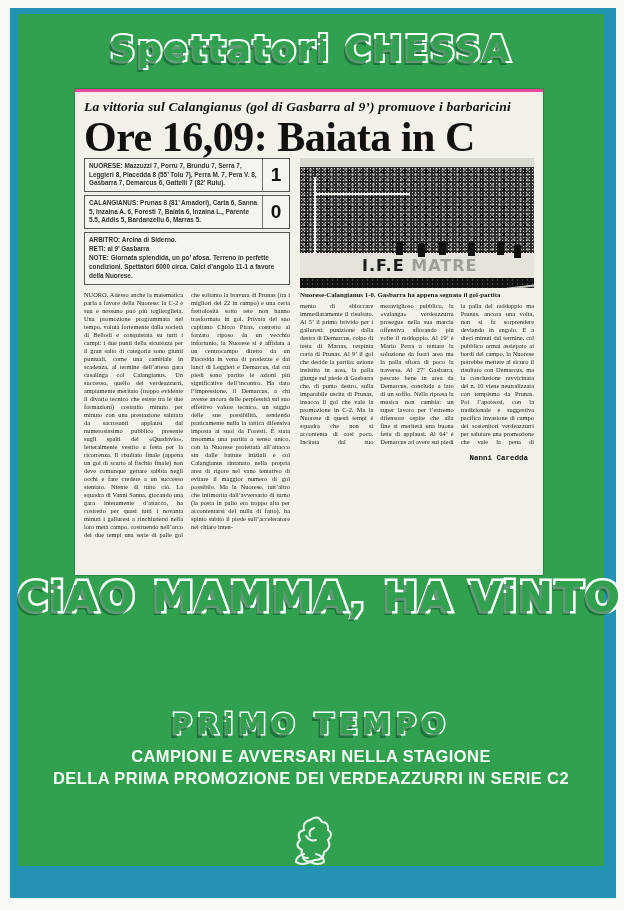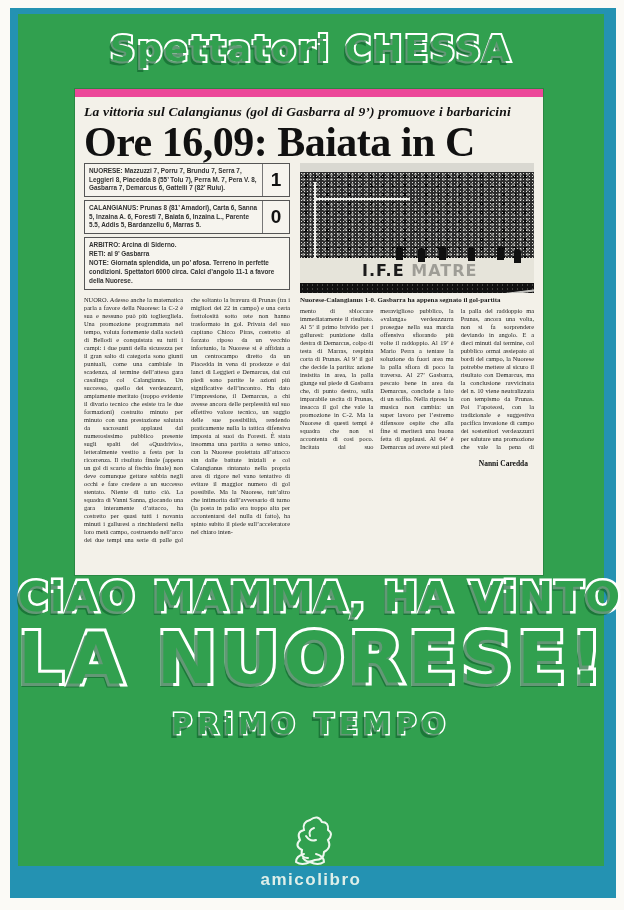--- a/index.html
+++ b/index.html
@@ -23,21 +23,21 @@
   .tagline{position:absolute;left:0;right:0;top:732px;text-align:center;color:#f6fbf5;
     font-weight:700;font-size:16.5px;line-height:1.32;letter-spacing:.4px;}
 
   .publisher{position:absolute;left:0;right:0;top:800px;text-align:center;color:#eef7ee;}
   .publisher svg{display:block;margin:0 auto;}
   .pub-word{font-size:17px;font-weight:700;letter-spacing:1.5px;opacity:.92;}
 
   
   .clip{position:absolute;left:57px;top:75px;width:468px;height:486px;background:#f3f1e9;
     box-shadow:0 0 0 1px rgba(0,0,0,.15);padding:0;box-sizing:border-box;color:#111;}
-  .clip-inner{padding:5px 9px 6px 9px;border-top:8px solid #ec4899;height:100%;box-sizing:border-box;overflow:hidden;}
+  .clip-inner{padding:5px 9px 6px 9px;border-top:3px solid #ec4899;height:100%;box-sizing:border-box;overflow:hidden;}
   .kicker{font-family:"Liberation Serif",serif;font-style:italic;font-weight:700;font-size:13.5px;
     white-space:nowrap;letter-spacing:.2px;margin-top:2px;}
   .headline{font-family:"Liberation Serif",serif;font-weight:700;font-size:42px;line-height:1.0;
     letter-spacing:-.5px;white-space:nowrap;margin-top:1px;}
   .subhead{font-family:"Liberation Serif",serif;font-weight:700;font-style:italic;font-size:34px;
     line-height:1.05;white-space:nowrap;margin-top:2px;margin-bottom:6px;}
 
   .content-row{display:flex;gap:10px;}
   .left-col{width:206px;flex:0 0 206px;}
   .right-col{flex:1;min-width:0;}
@@ -45,21 +45,21 @@
   .sbox{border:1px solid #555;background:#f6f4ee;display:flex;align-items:stretch;margin-bottom:3px;}
   .sbox .teamtxt{flex:1;padding:3px 4px;font-size:6.4px;line-height:1.35;color:#333;font-weight:600;}
   .sbox .score{width:26px;display:flex;align-items:center;justify-content:center;
     font-size:19px;font-weight:800;border-left:1px solid #777;color:#111;}
   .sbox.notes{display:block;padding:3px 4px;font-size:6.4px;line-height:1.4;color:#333;font-weight:600;}
 
   .artL{margin-top:6px;column-count:2;column-gap:8px;font-family:"Liberation Serif",serif;
     font-size:6.4px;line-height:1.25;text-align:justify;color:#222;height:258px;overflow:hidden;}
   .artR{margin-top:4px;column-count:3;column-gap:7px;font-family:"Liberation Serif",serif;
     font-size:6.4px;line-height:1.25;text-align:justify;color:#222;height:150px;overflow:hidden;}
-  .byline{font-family:Liberation Serif, serif;font-size:7.5px;font-weight:700;text-align:right;margin-top:2px;padding-right:6px;}
+  .byline{font-family:Liberation Mono, monospace;font-size:7.5px;font-weight:700;text-align:right;margin-top:2px;padding-right:6px;}
 
   
   .photo{width:100%;height:130px;position:relative;overflow:hidden;background:#161616;}
   .ph-sky{height:9px;background:#d9d8d1;}
   .ph-crowd{height:86px;position:relative;background:#2d2d2d;
     background-image:
       radial-gradient(circle, rgba(232,232,228,.95) 0 .7px, transparent 1px),
       radial-gradient(circle, rgba(190,190,185,.6) 0 1.2px, transparent 1.6px),
       radial-gradient(circle, rgba(0,0,0,.8) 0 1.5px, transparent 2px);
     background-size:3px 3px,7px 5px,11px 9px;}
@@ -132,33 +132,33 @@
             </div>
             <div class="caption">Nuorese-Calangianus 1-0. Gasbarra ha appena segnato il gol-partita</div>
             <div class="artR">mento di sbloccare immediatamente il risultato. Al 5’ il primo brivido per i galluresi: punizione dalla destra di Demarcus, colpo di testa di Marras, respinta corta di Prunas. Al 9’ il gol che decide la partita: azione insistita in area, la palla giunge sul piede di Gasbarra che, di punto destro, sulla imparabile uscita di Prunas, insacca il gol che vale la promozione in C-2. Ma la Nuorese di questi tempi è squadra che non si accontenta di così poco. Incitata dal suo meraviglioso pubblico, la «valanga» verdeazzurra prosegue nella sua marcia offensiva sfiorando più volte il raddoppio. Al 19’ è Mario Perra a tentare la soluzione da fuori area ma la palla sfiora di poco la traversa. Al 27’ Gasbarra, pescato bene in area da Demarcus, conclude a lato di un soffio. Nella ripresa la musica non cambia: un super lavoro per l’estremo difensore ospite che alla fine si meriterà una buona fetta di applausi. Al 64’ è Demarcus ad avere sui piedi la palla del raddoppio ma Prunas, ancora una volta, non si fa sorprendere deviando in angolo. E a dieci minuti dal termine, col pubblico ormai assiepato ai bordi del campo, la Nuorese potrebbe mettere al sicuro il risultato con Demarcus, ma la conclusione ravvicinata del n. 10 viene neutralizzata con tempismo da Prunas. Poi l’apoteosi, con la tradizionale e suggestiva pacifica invasione di campo dei sostenitori verdeazzurri per salutare una promozione che vale la pena di festeggiare dopo tanti anni di trepida attesa.</div>
             <div class="byline">Nanni Caredda</div>
           </div>
         </div>
       </div>
     </div>
 
     <div class="bubble title1">CiAO MAMMA, HA ViNTO</div>
-    <div class="bubble title2">LA NUORESE!</div>
     <div class="bubble primo">PRiMO TEMPO</div>
 
     <div class="tagline">
+      <div>CAMPIONI E AVVERSARI  NELLA STAGIONE</div>
+      <div>DELLA PRIMA  PROMOZIONE DEI VERDEAZZURRI IN SERIE C2</div>
     </div>
 
     <div class="publisher">
       <svg width="62" height="56" viewBox="0 0 62 56">
         <g fill="none" stroke="#eef7ee" stroke-width="2" stroke-linecap="round">
           <path d="M30 6 q8 -6 12 2 q7 0 6 8 q6 4 0 10 q4 8 -4 12 q0 8 -9 8 q-8 4 -12 -2"></path>
           <path d="M30 6 q-8 2 -6 10 q-8 2 -4 10 q-6 6 2 10 q-2 8 6 8"></path>
           <path d="M24 40 q-8 2 -8 8 q6 4 14 0 q8 4 14 0 q0 -6 -8 -8"></path>
           <path d="M26 22 q4 6 10 4"></path>
           <path d="M34 14 q-6 2 -4 8"></path>
         </g>
       </svg>
-      <div class="pub-word">amicolibro</div>
     </div>
 
   </div>
 </div>
 
 </body></html>

